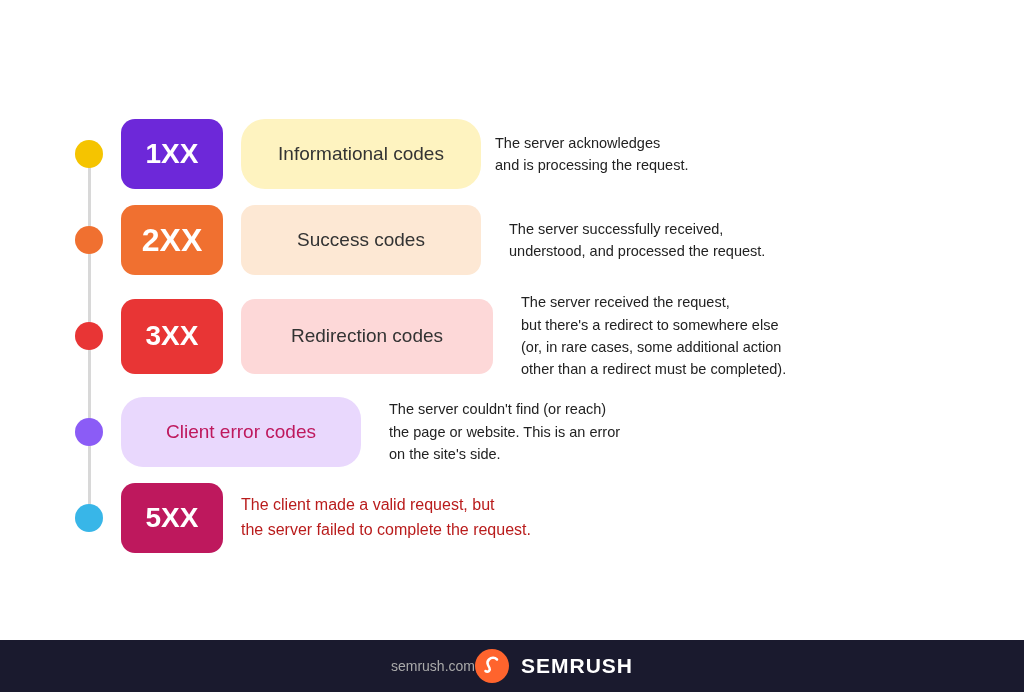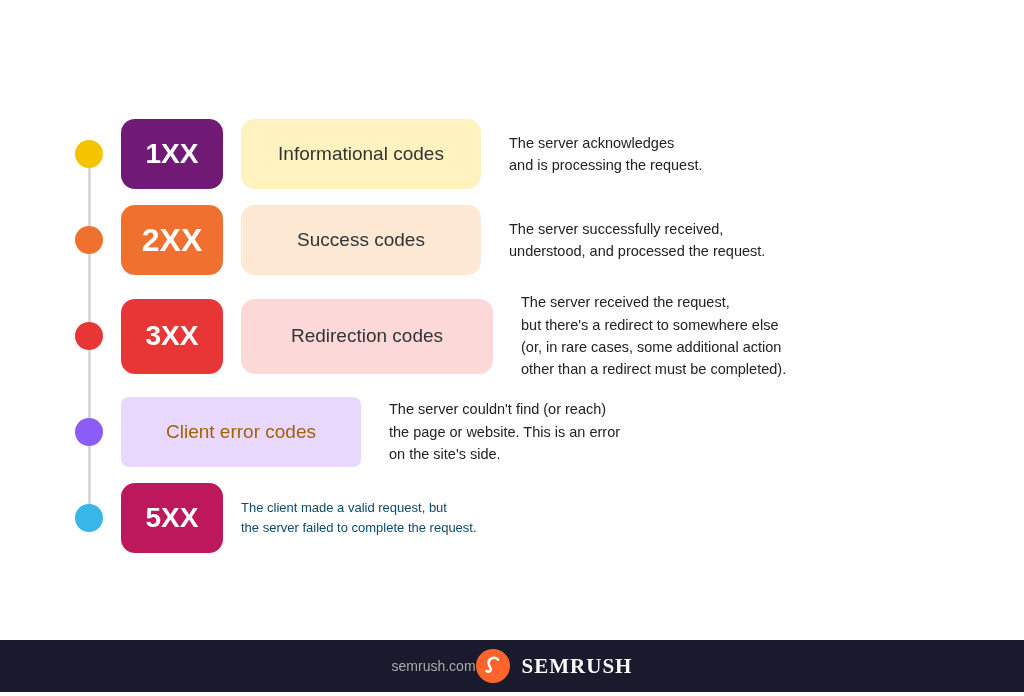--- a/index.html
+++ b/index.html
@@ -16,22 +16,22 @@
 </head>
 <body>
 
 <div style="padding: 28px 50px 0 75px; height: calc(696px - 52px); display: flex; flex-direction: column; justify-content: center; gap: 4px;">
   <div style="display: flex; flex-direction: column; position: relative;">
 
     <div style="position: absolute; left: 13px; top: 35px; bottom: 35px; width: 3px; background: #d8d8d8; z-index: 0;"></div>
 
   <div style="display: flex; align-items: center; padding: 8px 0px; position: relative; z-index: 1;">
         <div style="width: 28px; height: 28px; border-radius: 50%; background: rgb(245, 196, 0); flex-shrink: 0; margin-right: 18px;"></div>
-        <div style="width: 102px; height: 70px; border-radius: 14px; background: #701a75; display: flex; align-items: center; justify-content: center; font-size: 28px; font-weight: 800; color: white; flex-shrink: 0; margin-right: 18px; font-family: Arial, sans-serif;">1XX</div>
-        <div style="width: 240px; height: 70px; border-radius: 14px; background: rgb(254, 243, 192); display: flex; align-items: center; justify-content: center; font-size: 19px; font-weight: 500; color: rgb(51, 51, 51); flex-shrink: 0; margin-right: 28px; text-align: center; padding: 0px 10px; font-family: Arial, sans-serif;">Informational codes</div>
+        <div style="width: 102px; height: 70px; border-radius: 14px; background: #6d28d9; display: flex; align-items: center; justify-content: center; font-size: 28px; font-weight: 800; color: white; flex-shrink: 0; margin-right: 18px; font-family: Arial, sans-serif;">1XX</div>
+        <div style="width: 240px; height: 70px; border-radius: 24px; background: rgb(254, 243, 192); display: flex; align-items: center; justify-content: center; font-size: 19px; font-weight: 500; color: rgb(51, 51, 51); flex-shrink: 0; margin-right: 14px; text-align: center; padding: 0px 10px; font-family: Arial, sans-serif;">Informational codes</div>
         <div style="font-size: 14.5px; color: rgb(34, 34, 34); line-height: 1.55; max-width: 320px; font-family: Arial, sans-serif; white-space: pre-line;">The server acknowledges
 and is processing the request.</div>
       </div>
       <div style="display: flex; align-items: center; padding: 8px 0px; position: relative; z-index: 1;">
         <div style="width: 28px; height: 28px; border-radius: 50%; background: rgb(240, 112, 48); flex-shrink: 0; margin-right: 18px;"></div>
         <div style="width: 102px; height: 70px; border-radius: 14px; background: rgb(240, 112, 48); display: flex; align-items: center; justify-content: center; font-size: 32px; font-weight: 800; color: white; flex-shrink: 0; margin-right: 18px; font-family: Arial, sans-serif;">2XX</div>
         <div style="width: 240px; height: 70px; border-radius: 14px; background: rgb(253, 232, 212); display: flex; align-items: center; justify-content: center; font-size: 19px; font-weight: 500; color: rgb(51, 51, 51); flex-shrink: 0; margin-right: 28px; text-align: center; padding: 12px 10px; font-family: Arial, sans-serif;">Success codes</div>
         <div style="font-size: 14.5px; color: rgb(34, 34, 34); line-height: 1.55; max-width: 320px; font-family: Arial, sans-serif; white-space: pre-line;">The server successfully received,
 understood, and processed the request.</div>
       </div>
@@ -39,37 +39,37 @@
         <div style="width: 28px; height: 28px; border-radius: 50%; background: rgb(232, 53, 53); flex-shrink: 0; margin-right: 18px;"></div>
         <div style="width: 102px; height: 75px; border-radius: 14px; background: rgb(232, 53, 53); display: flex; align-items: center; justify-content: center; font-size: 28px; font-weight: 800; color: white; flex-shrink: 0; margin-right: 18px; font-family: Arial, sans-serif;">3XX</div>
         <div style="width: 252px; height: 75px; border-radius: 14px; background: rgb(253, 216, 216); display: flex; align-items: center; justify-content: center; font-size: 19px; font-weight: 500; color: rgb(51, 51, 51); flex-shrink: 0; margin-right: 28px; text-align: center; padding: 0px 10px; font-family: Arial, sans-serif;">Redirection codes</div>
         <div style="font-size: 14.5px; color: rgb(34, 34, 34); line-height: 1.55; max-width: 320px; font-family: Arial, sans-serif; white-space: pre-line;">The server received the request,
 but there's a redirect to somewhere else
 (or, in rare cases, some additional action
 other than a redirect must be completed).</div>
       </div>
       <div style="display: flex; align-items: center; padding: 8px 0px; position: relative; z-index: 1;">
         <div style="width: 28px; height: 28px; border-radius: 50%; background: rgb(139, 92, 246); flex-shrink: 0; margin-right: 18px;"></div>
-        <div style="width: 240px; height: 70px; border-radius: 8px; background: rgb(233, 216, 253); display: flex; align-items: center; justify-content: center; font-size: 19px; font-weight: 500; color: #a16207; flex-shrink: 0; margin-right: 28px; text-align: center; padding: 0px 10px; font-family: Arial, sans-serif;">Client error codes</div>
+        <div style="width: 240px; height: 70px; border-radius: 22px; background: rgb(233, 216, 253); display: flex; align-items: center; justify-content: center; font-size: 19px; font-weight: 500; color: #be185d; flex-shrink: 0; margin-right: 28px; text-align: center; padding: 0px 10px; font-family: Arial, sans-serif;">Client error codes</div>
         <div style="font-size: 14.5px; color: rgb(34, 34, 34); line-height: 1.55; max-width: 320px; font-family: Arial, sans-serif; white-space: pre-line;">The server couldn't find (or reach)
 the page or website. This is an error
 on the site's side.</div>
       </div>
       <div style="display: flex; align-items: center; padding: 8px 0px; position: relative; z-index: 1;">
         <div style="width: 28px; height: 28px; border-radius: 50%; background: rgb(56, 182, 232); flex-shrink: 0; margin-right: 18px;"></div>
         <div style="width: 102px; height: 70px; border-radius: 14px; background: #be185d; display: flex; align-items: center; justify-content: center; font-size: 28px; font-weight: 800; color: white; flex-shrink: 0; margin-right: 18px; font-family: Arial, sans-serif;">5XX</div>
-        <div style="font-size: 13px; color: #0c4a6e; line-height: 1.55; max-width: 320px; font-family: Arial, sans-serif; white-space: pre-line;">The client made a valid request, but
+        <div style="font-size: 16px; color: #b91c1c; line-height: 1.55; max-width: 320px; font-family: Arial, sans-serif; white-space: pre-line;">The client made a valid request, but
 the server failed to complete the request.</div>
       </div>
     </div>
 </div>
 
 <div style="position: absolute; bottom: 4px; left: 0; right: 0; height: 52px; background: #1a1a2e; display: flex; align-items: center; justify-content: center; padding: 0 30px;">
   <span style="color: #aaa; font-size: 14px;">semrush.com</span>
-  <div style="display: flex; align-items: center; gap: 12px; font-family: Liberation Serif, serif;">
+  <div style="display: flex; align-items: center; gap: 12px;">
 
     <svg width="34" height="34" viewBox="0 0 34 34">
       <circle cx="17" cy="17" r="17" fill="#FF642D"></circle>
       <path d="M22 10.5c-2-2-5.5-2.5-8 0-1.5 1.5-2 3.5-1 5.5l1.5 3c0.5 1 0.3 2.2-0.5 3-1 1-2.5 1-3.5 0" stroke="white" stroke-width="2.5" fill="none" stroke-linecap="round"></path>
     </svg>
     <span style="color: white; font-size: 21px; font-weight: 800; letter-spacing: 1px;">SEMRUSH</span>
   </div>
 </div>
 
 </body></html>

